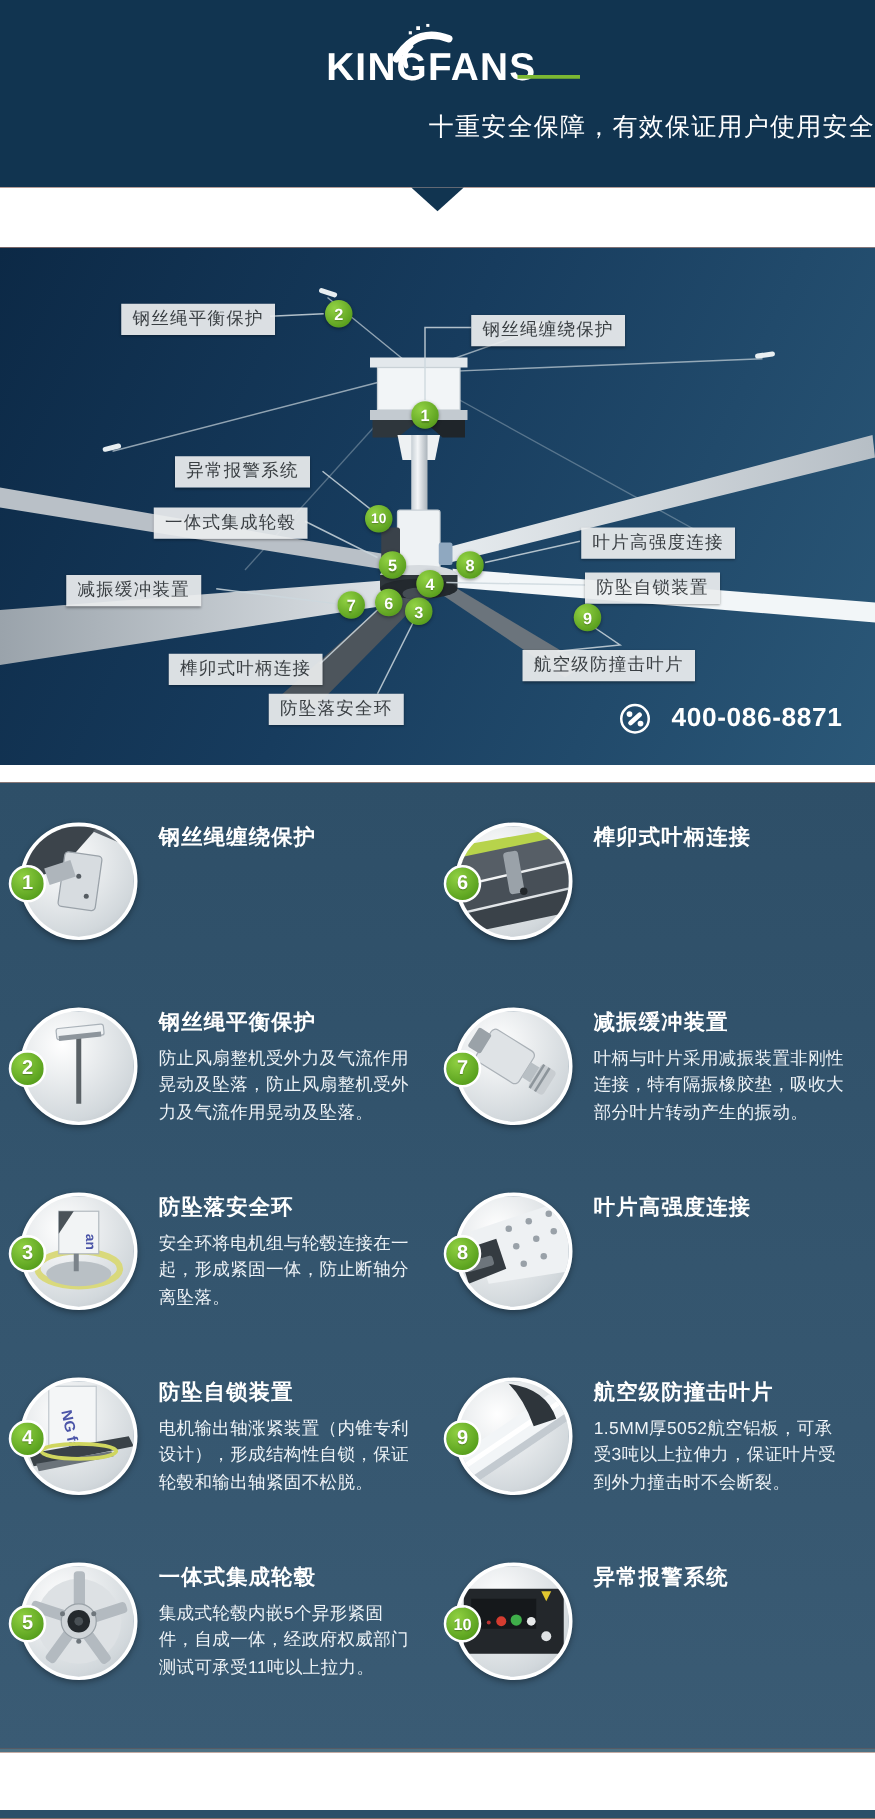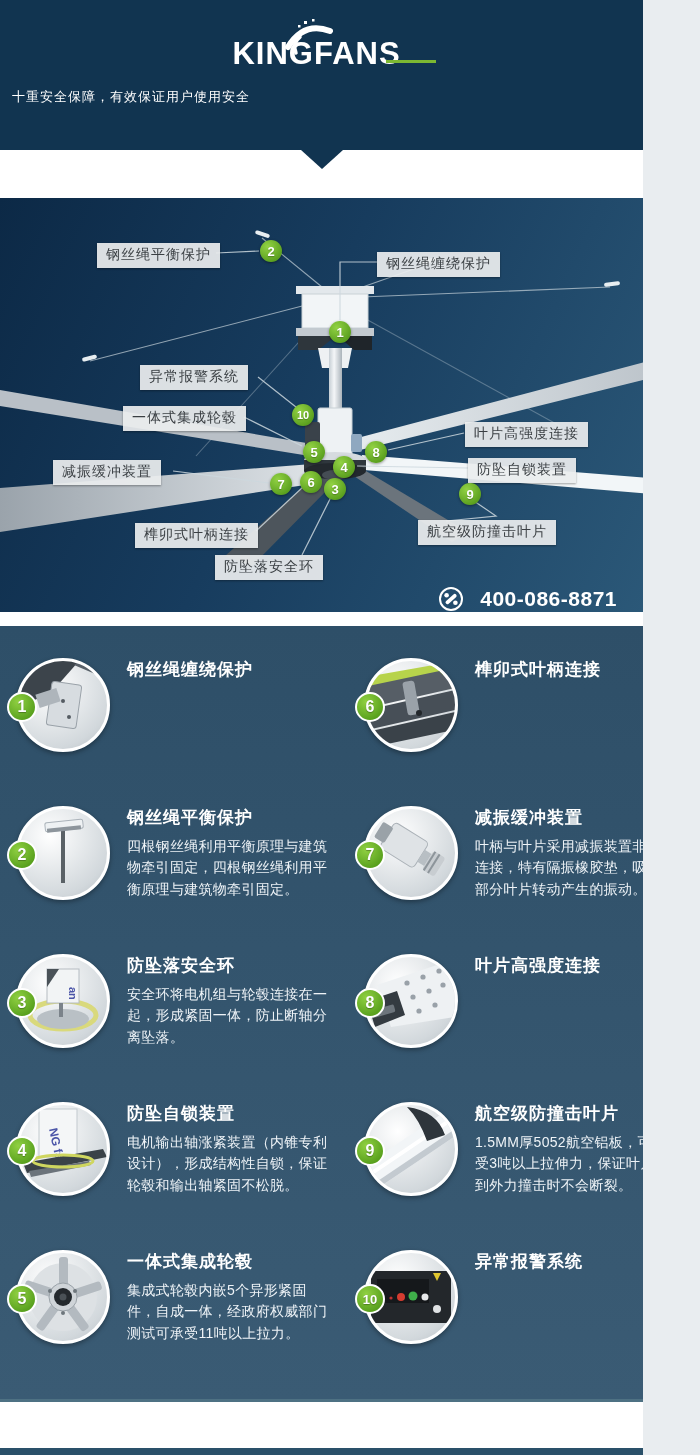--- a/index.html
+++ b/index.html
@@ -1,26 +1,26 @@
 <!DOCTYPE html>
 <html><head>
 <meta charset="utf-8">
 <style>
   html,body{margin:0;padding:0;background:#e9edf0;}
   body{width:700px;font-family:"Liberation Sans","DejaVu Sans",sans-serif;-webkit-font-smoothing:antialiased;}
-  .page{width:643px;height:1455px;position:relative;background:#c2410c;overflow:hidden;}
+  .page{width:700px;height:1455px;position:relative;background:#c2410c;overflow:hidden;}
 
   
   .header{height:150px;background:#113450;position:relative;color:#fff;}
   .header-row{display:flex;justify-content:center;align-items:center;gap:10px;padding-top:36px;}
   .logo{position:relative;font-size:31px;font-weight:bold;letter-spacing:1px;color:#fff;}
   .fan-swoosh{position:absolute;top:-17px;left:50px;width:52px;height:42px;}
   .hero-title{position:relative;font-size:36px;font-weight:bold;letter-spacing:2px;}
   .hero-title .underline{position:absolute;left:50%;transform:translateX(-50%);bottom:-9px;width:50px;height:3px;background:#7cb832;}
-  .subtitle{text-align:left;font-size:13px;margin-top:16px;letter-spacing:1px;color:#fff;margin-left:12px;}
+  .subtitle{text-align:right;font-size:20px;margin-top:16px;letter-spacing:1px;color:#fff;}
 
   
   .band-top{height:48px;background:#fff;position:relative;}
   .band-top .notch{position:absolute;top:0;left:50%;transform:translateX(-50%);width:0;height:0;
     border-left:21px solid transparent;border-right:21px solid transparent;border-top:19px solid #113450;}
 
   
   .diagram{height:414px;position:relative;background:linear-gradient(115deg,#0c2946 0%,#173c5e 45%,#2b5878 100%);overflow:hidden;}
   .fan-svg{position:absolute;left:0;top:0;width:700px;height:414px;}
   .callout{position:absolute;background:rgba(235,237,238,.93);color:#3a3f43;font-size:14px;
@@ -31,21 +31,21 @@
     box-shadow:0 1px 3px rgba(0,0,0,.4);text-shadow:0 1px 1px rgba(0,0,0,.25);}
   .badge.small-num{font-size:11px;}
   .c1{left:377px;top:54px;}  .c2{left:97px;top:45px;}   .c3{left:215px;top:357px;}
   .c4{left:468px;top:260px;} .c5{left:123px;top:208px;} .c6{left:135px;top:325px;}
   .c7{left:53px;top:262px;}  .c8{left:465px;top:224px;} .c9{left:418px;top:322px;}
   .c10{left:140px;top:167px;}
   .b1{left:329px;top:123px;} .b2{left:260px;top:42px;}  .b3{left:324px;top:280px;}
   .b4{left:333px;top:258px;} .b5{left:303px;top:243px;} .b6{left:300px;top:273px;}
   .b7{left:270px;top:275px;} .b8{left:365px;top:243px;} .b9{left:459px;top:285px;}
   .b10{left:292px;top:206px;}
-  .phone{position:absolute;right:26px;bottom:0;display:flex;align-items:center;gap:16px;color:#fff;cursor:pointer;justify-content:flex-end;}
+  .phone{position:absolute;right:26px;bottom:24px;display:flex;align-items:center;gap:16px;color:#fff;cursor:pointer;justify-content:flex-end;}
   .phone-num{font-size:21px;font-weight:bold;letter-spacing:.5px;}
 
   
   .band-mid{height:14px;background:#fff;}
 
   
   .items{height:776px;box-sizing:border-box;padding-top:30px;
     background:linear-gradient(180deg,#2e4f68,#3a5b74);border-bottom:3px solid #4e7183;}
   .items-grid{display:grid;grid-template-columns:350px 350px;grid-template-rows:repeat(5,148px);grid-auto-flow:column;}
   .item{display:flex;align-items:flex-start;padding-left:16px;}
@@ -232,21 +232,21 @@
             <svg viewBox="0 0 88 88">
                 <rect x="42" y="18" width="4" height="56" fill="#5a6166"></rect>
                 <rect x="26" y="12" width="38" height="9" rx="2" fill="#eef1f3" stroke="#aab2b9" transform="rotate(-6 45 16)"></rect>
                 <rect x="28" y="18" width="34" height="4" fill="#8d959c" transform="rotate(-6 45 20)"></rect>
               </svg>
           </div>
           <div class="num-badge">2</div>
         </div>
         <div class="item-text">
           <div class="item-title">钢丝绳平衡保护</div>
-          <div class="item-desc">四根钢丝绳利用平衡原理与建筑物牵引固定，四根钢丝绳利用平衡原理与建筑物牵引固定。</div>
+          <div class="item-desc">防止风扇整机受外力及气流作用晃动及坠落，防止风扇整机受外力及气流作用晃动及坠落。</div>
         </div>
       </div>
 
       <div class="item">
         <div class="photo-wrap">
           <div class="photo">
             <svg viewBox="0 0 88 88">
                 <ellipse cx="44" cy="58" rx="33" ry="14" fill="none" stroke="#d9d97c" stroke-width="5"></ellipse>
                 <ellipse cx="44" cy="62" rx="26" ry="10" fill="#b9c0c5"></ellipse>
                 <rect x="28" y="12" width="32" height="34" fill="#f2f4f5" stroke="#b5bcc2"></rect>

